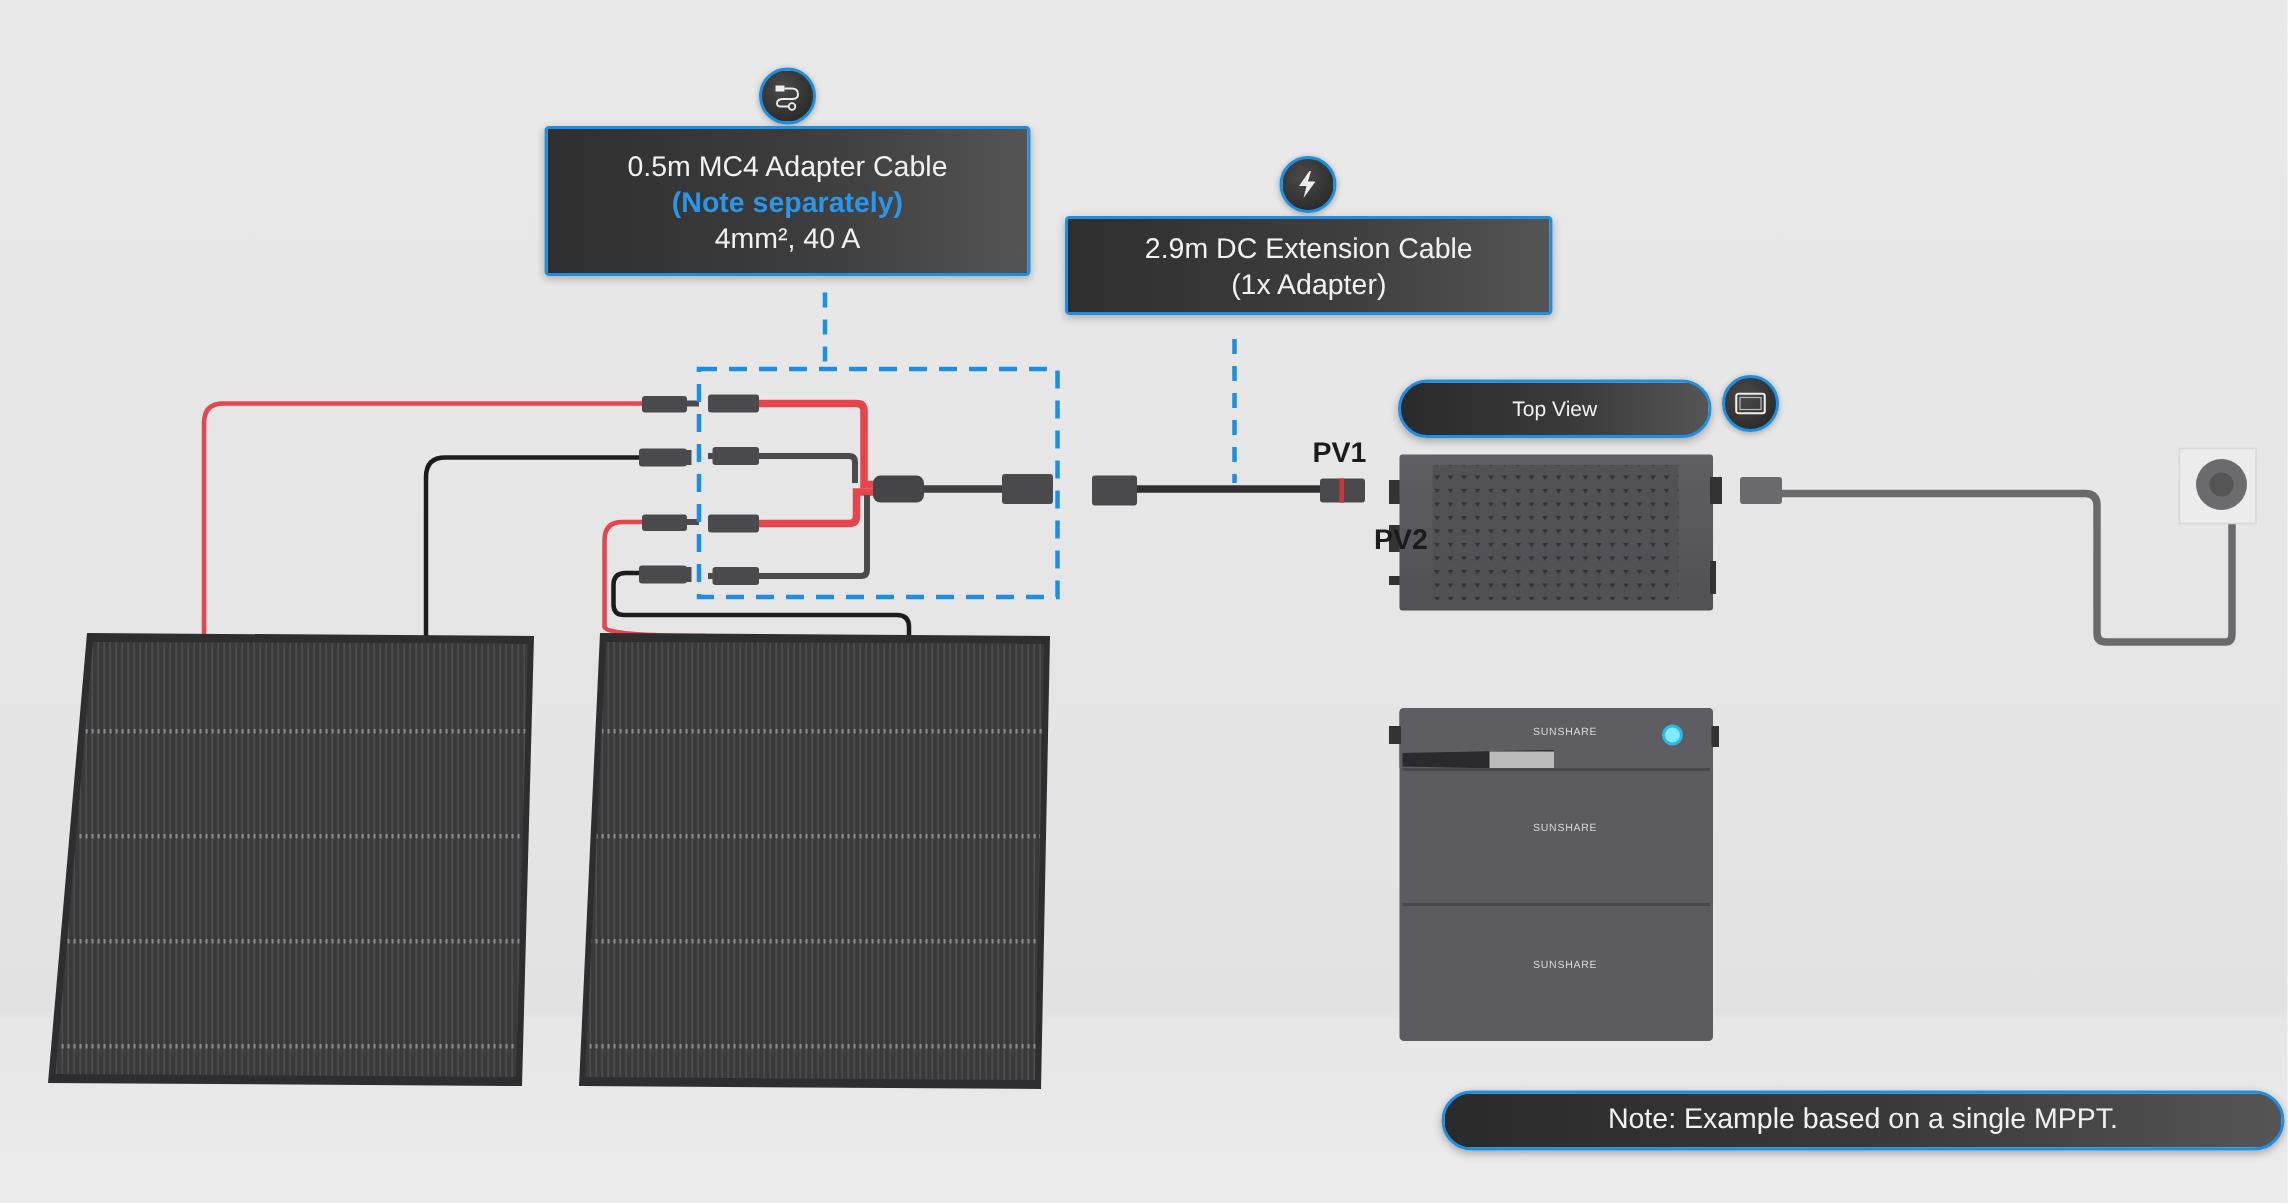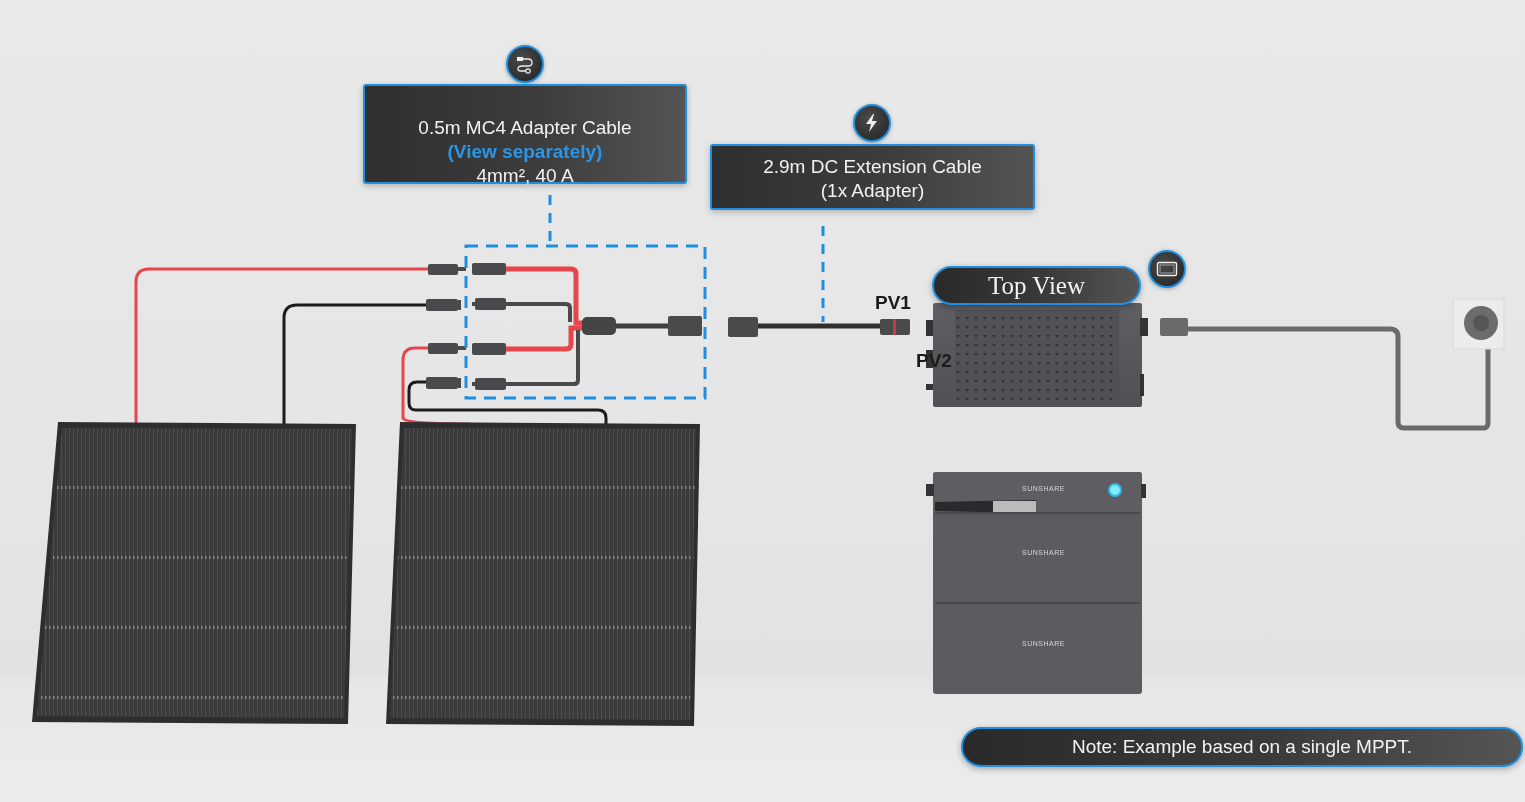--- a/index.html
+++ b/index.html
@@ -132,37 +132,37 @@
 <span class="brand" style="left:1022px;top:549px;">SUNSHARE</span>
 <span class="brand" style="left:1022px;top:640px;">SUNSHARE</span>
 
 <div class="badge" style="left:506px;top:45px;">
   <svg width="22" height="22" viewBox="0 0 22 22">
       <rect x="3" y="4" width="6" height="4" fill="#eee"></rect>
       <path d="M9 6 H14 Q18 6 18 10 Q18 13 14 13 H8 Q4 13 4 16 Q4 18 7 18 H12" stroke="#eee" stroke-width="1.3" fill="none"></path>
       <circle cx="14" cy="18" r="2.2" fill="none" stroke="#eee" stroke-width="1.2"></circle>
     </svg>
 </div>
-<div class="callout" style="left:363px;top:84px;width:324px;height:100px;padding-top:30px;box-sizing:border-box;">
+<div class="callout" style="left:363px;top:84px;width:324px;height:100px;padding-top:14px;box-sizing:border-box;">
   <div>0.5m MC4 Adapter Cable</div>
-  <div class="blue">(View separately)</div>
+  <div class="blue">(Note separately)</div>
   <div>4mm², 40 A</div>
 </div>
 
 <div class="badge" style="left:853px;top:104px;">
   <svg width="18" height="20" viewBox="0 0 18 20">
       <polygon points="10,1 3,11 8,11 6,19 14,8 9,8 11,1" fill="#eee"></polygon>
     </svg>
 </div>
 <div class="callout" style="left:710px;top:144px;width:325px;height:66px;padding-top:9px;box-sizing:border-box;">
   <div>2.9m DC Extension Cable</div>
   <div>(1x Adapter)</div>
 </div>
 
-<div class="pill" style="left:932px;top:266px;width:205px;height:35px;line-height:35px;font-size:25px;font-family:Liberation Serif, serif;">Top View</div>
+<div class="pill" style="left:932px;top:253px;width:205px;height:35px;line-height:35px;font-size:14px;">Top View</div>
 <div class="badge" style="left:1148px;top:250px;">
   <svg width="22" height="16" viewBox="0 0 22 16">
       <rect x="1.5" y="1.5" width="19" height="13" rx="1.5" fill="none" stroke="#eee" stroke-width="1.4"></rect>
       <rect x="4" y="4" width="14" height="8" fill="none" stroke="#bbb" stroke-width=".8"></rect>
     </svg>
 </div>
 
 <div class="pvlabel" style="left:875px;top:292px;">PV1</div>
 <div class="pvlabel" style="left:916px;top:350px;">PV2</div>
 

